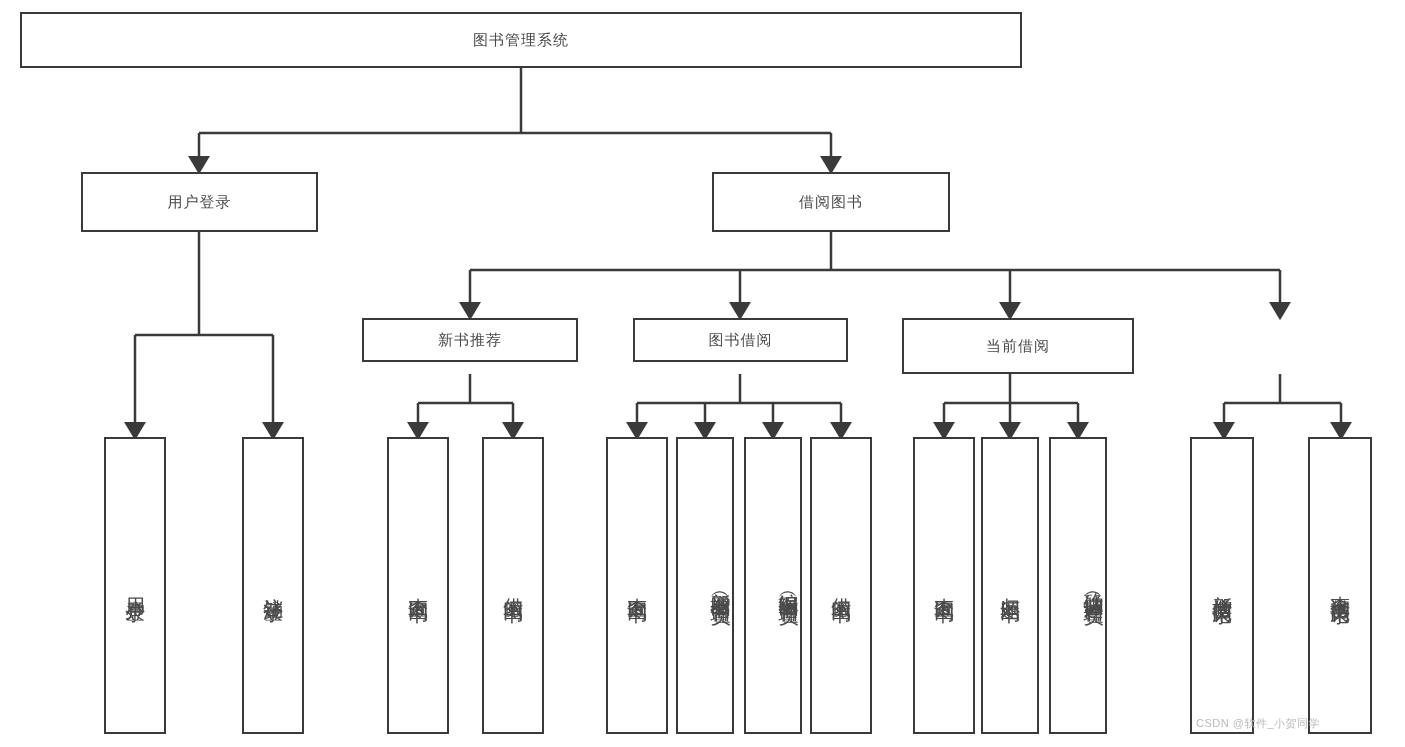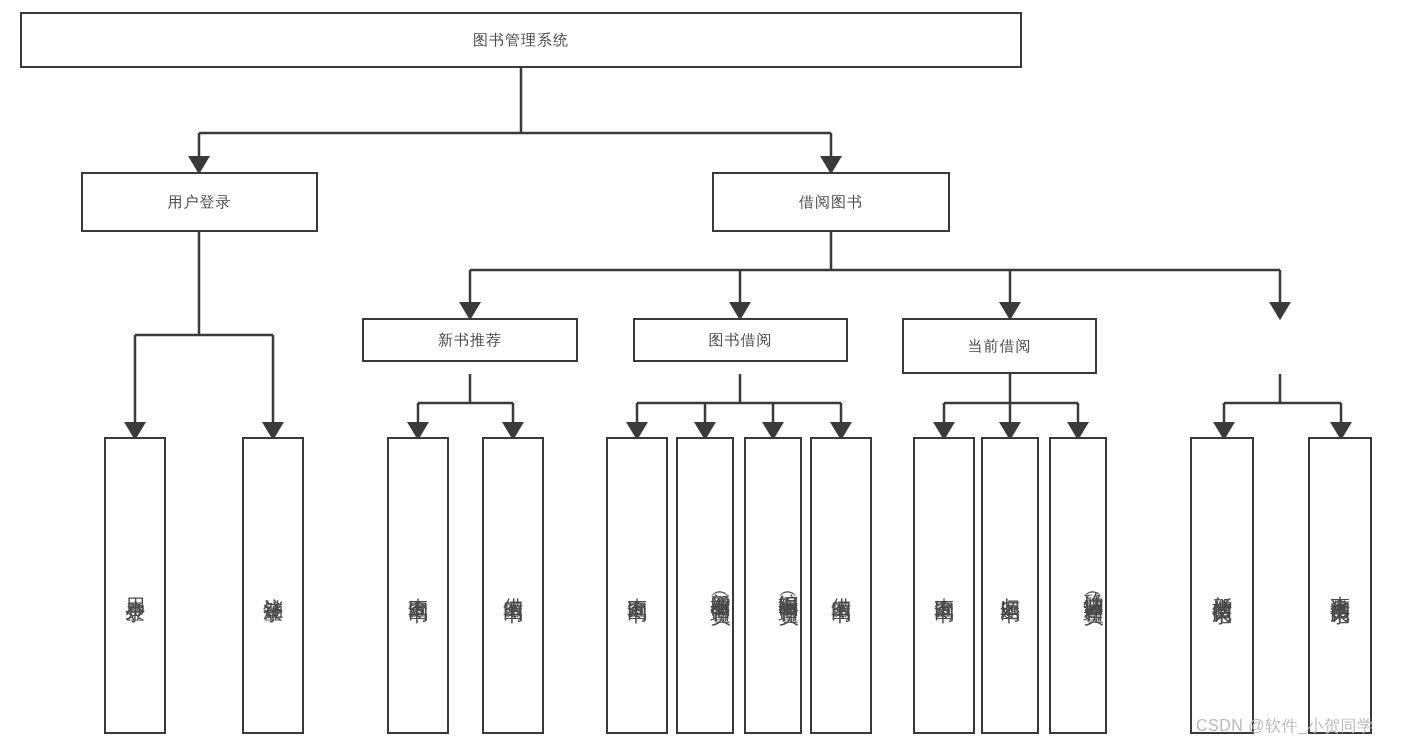--- a/index.html
+++ b/index.html
@@ -53,21 +53,21 @@
   }
   .node.vert.mid {
     align-items: center;
   }
   .node-label {
     display: block;
     white-space: pre-wrap;
   }
   .watermark {
     position: absolute;
-    font-size: 16px;
+    font-size: 11px;
     color: #b9b9b9;
     white-space: nowrap;
     letter-spacing: 0.5px;
     pointer-events: none;
   }
 </style>
 </head>
 <body>
 
 <div id="canvas">
@@ -132,21 +132,21 @@
   <div class="node horiz" style="left:712px; top:172px; width:238px; height:60px;">
     <span class="node-label">借阅图书</span>
   </div>
 
   <div class="node horiz" style="left:362px; top:318px; width:216px; height:44px;">
     <span class="node-label">新书推荐</span>
   </div>
   <div class="node horiz" style="left:633px; top:318px; width:215px; height:44px;">
     <span class="node-label">图书借阅</span>
   </div>
-  <div class="node horiz" style="left:902px; top:318px; width:195px; height:56px;">
+  <div class="node horiz" style="left:902px; top:318px; width:232px; height:56px;">
     <span class="node-label">当前借阅</span>
   </div>
 
   <div class="node vert mid" style="left:104px; top:437px; width:62px; height:297px;">
     <span class="node-label">用户登录</span>
   </div>
   <div class="node vert mid" style="left:242px; top:437px; width:62px; height:297px;">
     <span class="node-label">注销登录</span>
   </div>
 

